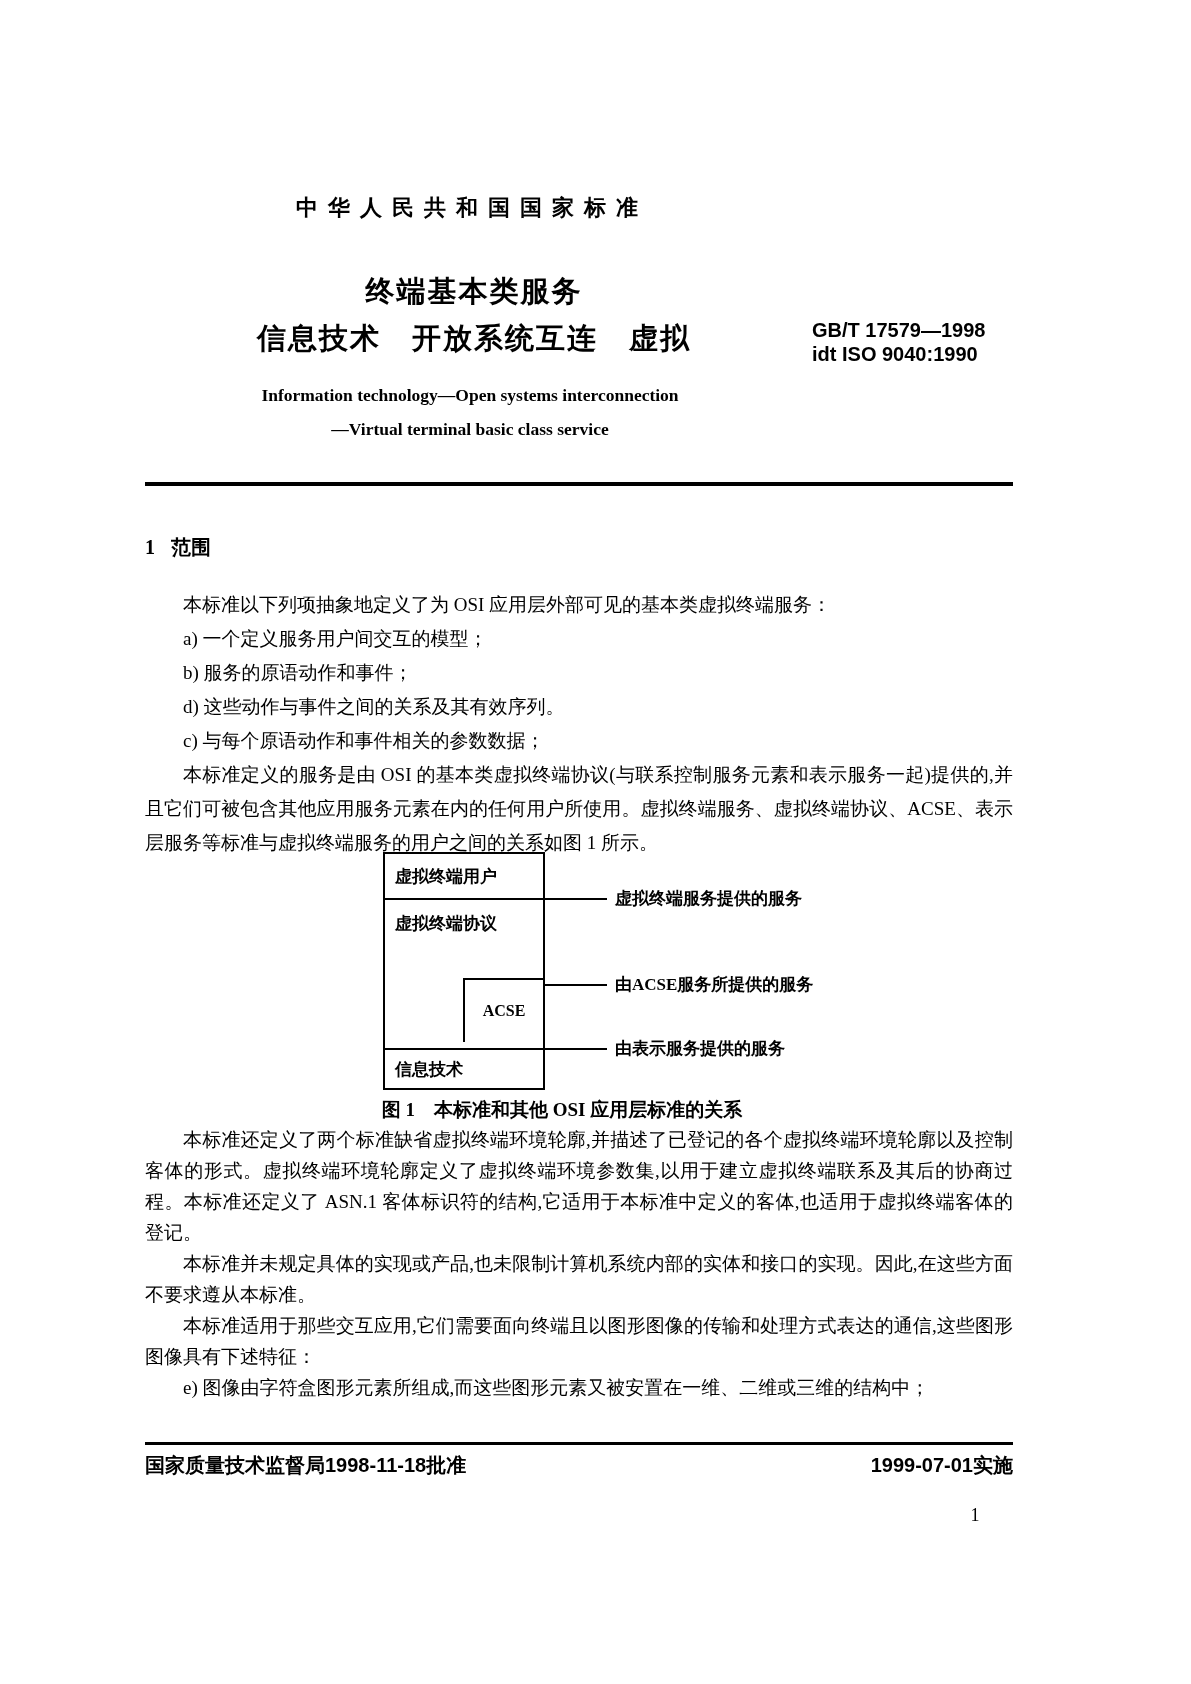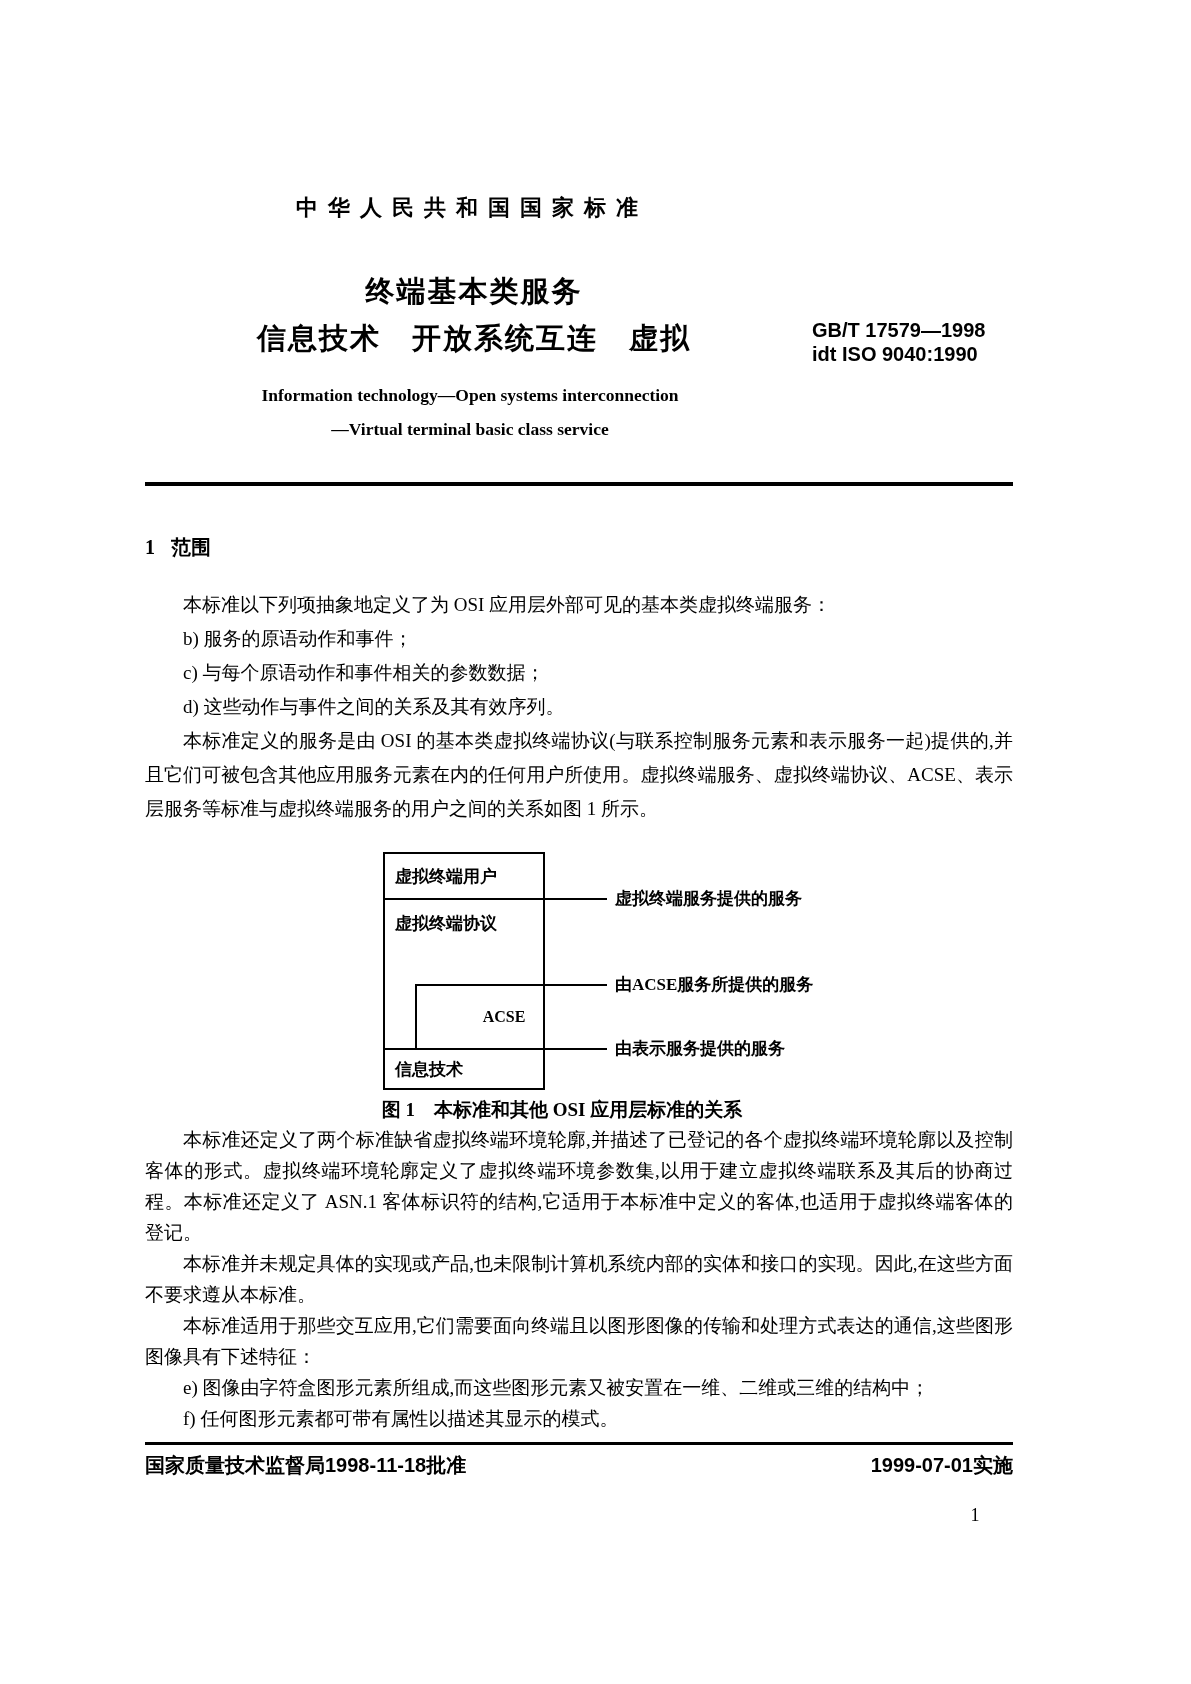--- a/index.html
+++ b/index.html
@@ -86,25 +86,25 @@
     display: flex; align-items: center;
     padding-left: 10px;
     font-size: 17px; font-weight: bold;
   }
   .fd-row2 { height: 148px; position: relative; }
   .fd-row2-label {
     position: absolute; top: 12px; left: 10px;
     font-size: 17px; font-weight: bold;
   }
   .fd-acse {
-    position: absolute; right: 0; bottom: 0;
+    position: absolute; right: 0; bottom: 6px;
     width: 78px; height: 62px;
     border-top: 2px solid #000; border-left: 2px solid #000;
     display: flex; align-items: center; justify-content: center;
-    font-size: 16px; font-weight: bold; padding-left: 48px;
+    font-size: 16px; font-weight: bold;
   }
   .fd-row3 {
     height: 38px;
     border-top: 2px solid #000;
     display: flex; align-items: center;
     padding-left: 10px;
     font-size: 17px; font-weight: bold;
   }
   .fd-line {
     position: absolute; left: 162px; width: 62px; height: 2px;
@@ -171,23 +171,24 @@
   </div>
 
   <div class="rule-main"></div>
 
   <div class="section-head">
     <span class="sec-num">1</span><span>范围</span>
   </div>
 
   <div class="body body1">
     <p class="indent">本标准以下列项抽象地定义了为 OSI 应用层外部可见的基本类虚拟终端服务：</p>
+    <p class="list-item">a) 一个定义服务用户间交互的模型；</p>
     <p class="list-item">b) 服务的原语动作和事件；</p>
+    <p class="list-item">d) 这些动作与事件之间的关系及其有效序列。</p>
     <p class="list-item">c) 与每个原语动作和事件相关的参数数据；</p>
-    <p class="list-item">d) 这些动作与事件之间的关系及其有效序列。</p>
     <p class="indent">本标准定义的服务是由 OSI 的基本类虚拟终端协议(与联系控制服务元素和表示服务一起)提供的,并且它们可被包含其他应用服务元素在内的任何用户所使用。虚拟终端服务、虚拟终端协议、ACSE、表示层服务等标准与虚拟终端服务的用户之间的关系如图 1 所示。</p>
   </div>
 
   <div class="figure-diagram">
     <div class="fd-box">
       <div class="fd-row1">虚拟终端用户</div>
       <div class="fd-row2">
         <span class="fd-row2-label">虚拟终端协议</span>
         <div class="fd-acse">ACSE</div>
       </div>
@@ -201,21 +202,20 @@
     <div class="fd-label fd-label3">由表示服务提供的服务</div>
   </div>
 
   <div class="fig-caption">图 1　本标准和其他 OSI 应用层标准的关系</div>
 
   <div class="body body2">
     <p class="indent">本标准还定义了两个标准缺省虚拟终端环境轮廓,并描述了已登记的各个虚拟终端环境轮廓以及控制客体的形式。虚拟终端环境轮廓定义了虚拟终端环境参数集,以用于建立虚拟终端联系及其后的协商过程。本标准还定义了 ASN.1 客体标识符的结构,它适用于本标准中定义的客体,也适用于虚拟终端客体的登记。</p>
     <p class="indent">本标准并未规定具体的实现或产品,也未限制计算机系统内部的实体和接口的实现。因此,在这些方面不要求遵从本标准。</p>
     <p class="indent">本标准适用于那些交互应用,它们需要面向终端且以图形图像的传输和处理方式表达的通信,这些图形图像具有下述特征：</p>
     <p class="list-item">e) 图像由字符盒图形元素所组成,而这些图形元素又被安置在一维、二维或三维的结构中；</p>
-    <p class="list-item">f) 任何图形元素都可带有属性以描述其显示的模式。</p>
   </div>
 
   <div class="rule-footer"></div>
 
   <div class="footer-row">
     <span>国家质量技术监督局1998-11-18批准</span>
     <span>1999-07-01实施</span>
   </div>
 
   <div class="page-num">1</div>

